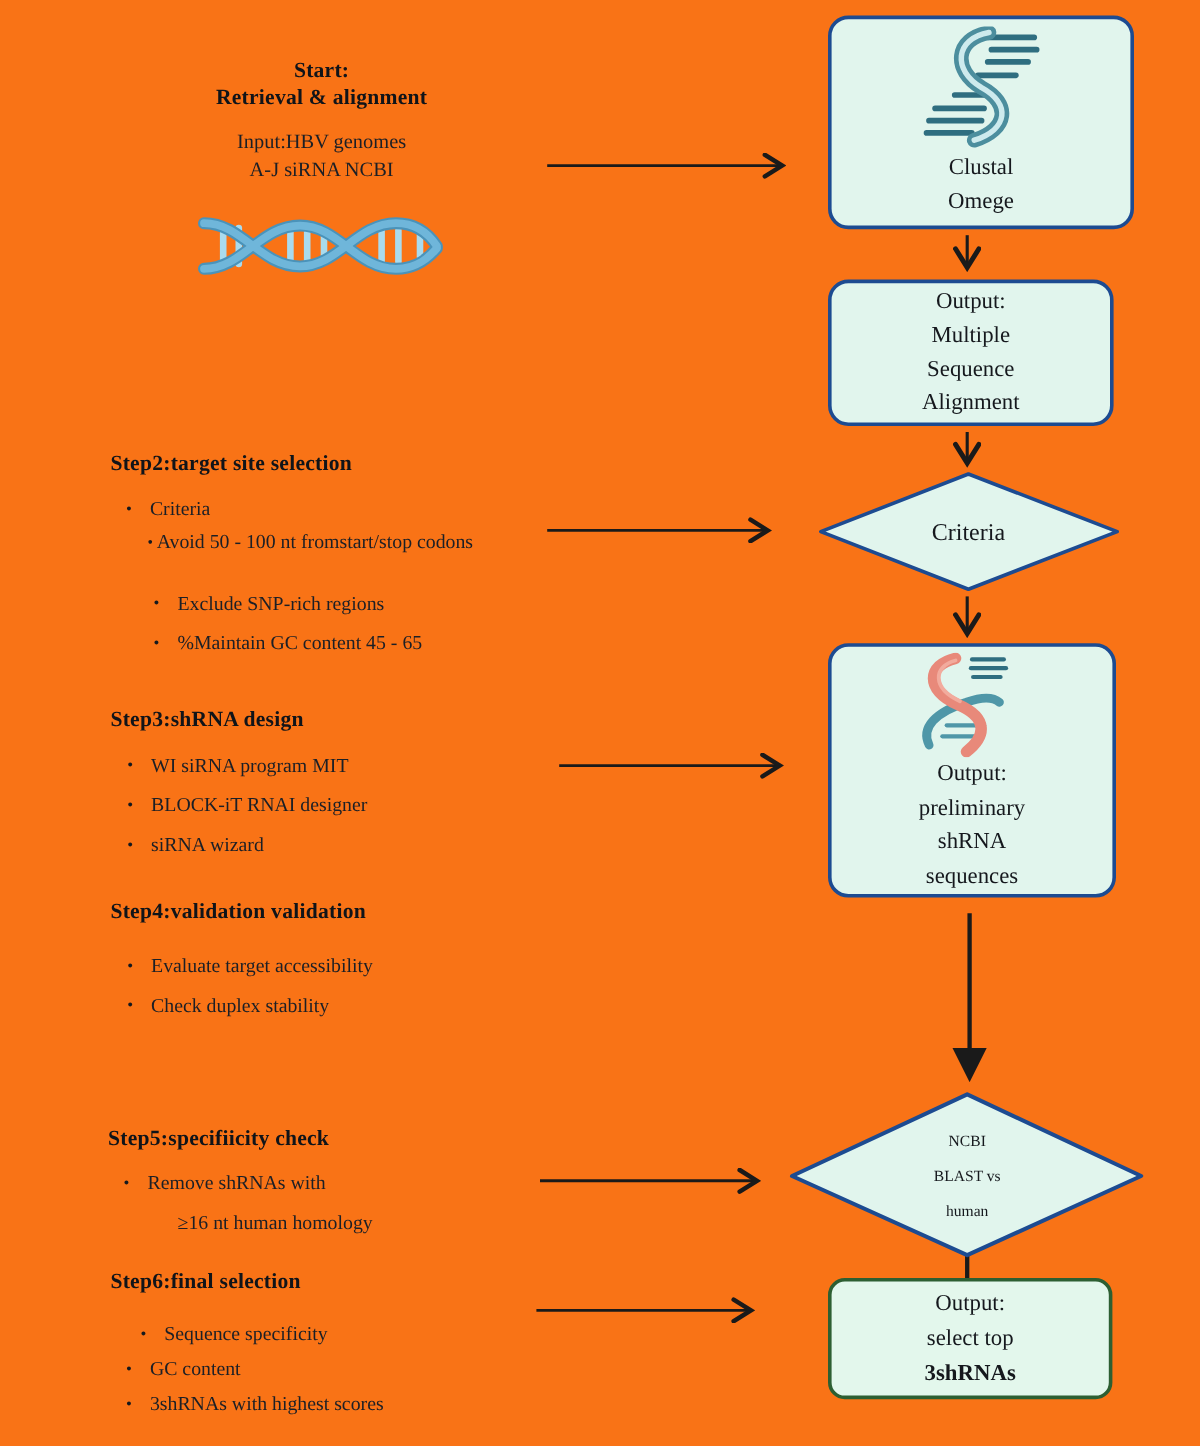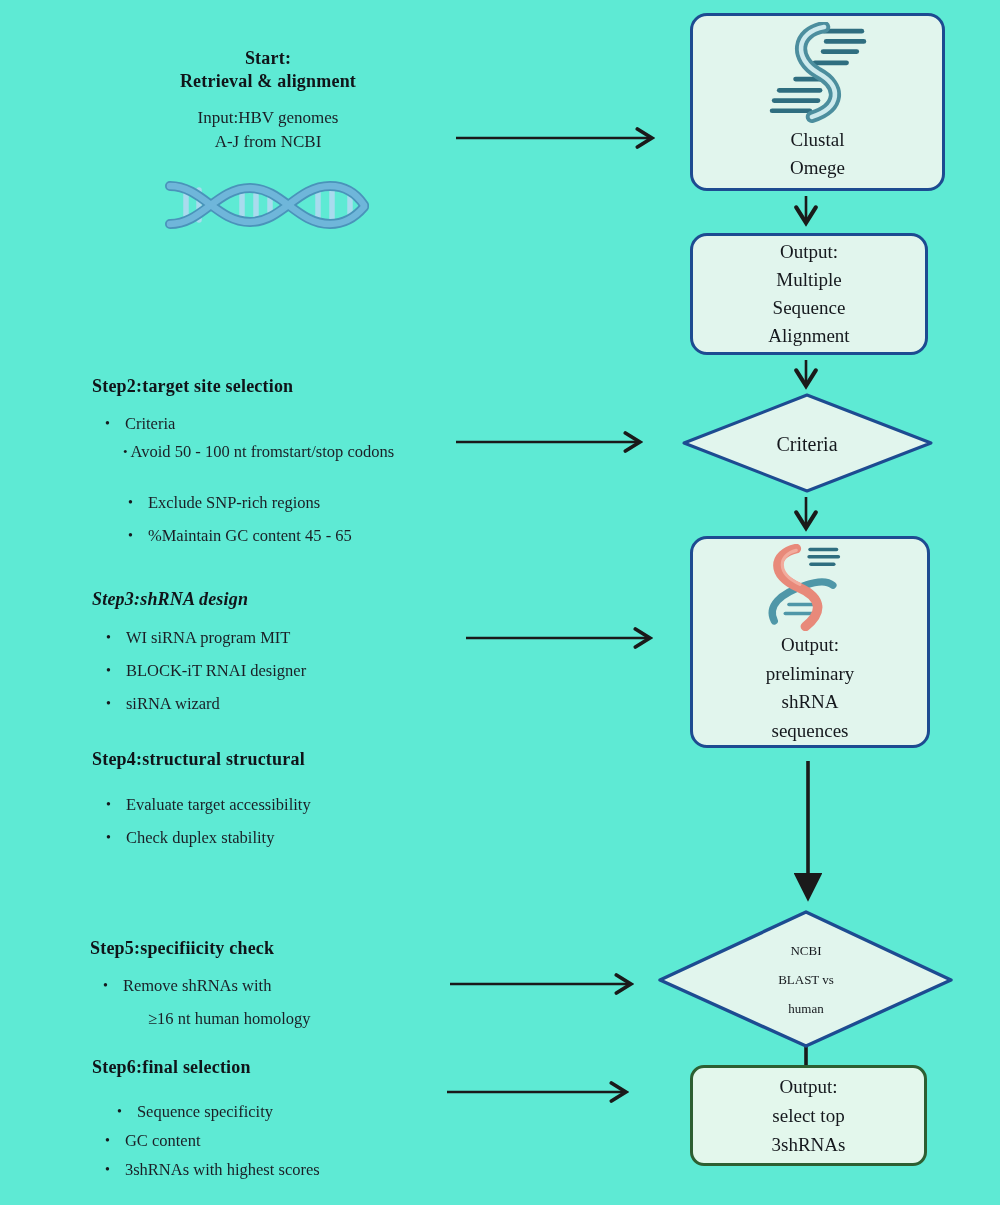--- a/index.html
+++ b/index.html
@@ -1,16 +1,16 @@
 <!DOCTYPE html>
 <html><head>
 <meta charset="utf-8">
 <style>
   html,body{margin:0;padding:0;background:#ffffff;}
-  #page{position:relative;width:1000px;height:1205px;background:#5eead4;overflow:hidden;
+  #page{position:relative;width:1000px;height:1205px;background:#f97316;overflow:hidden;
         font-family:"Liberation Serif", serif;color:#15181d;}
   .abs{position:absolute;}
   .nowrap{white-space:nowrap;}
   .heading{font-weight:bold;font-size:18px;color:#101419;letter-spacing:.2px;}
   .body-row{font-size:16.5px;color:#1b1f26;}
   .blt{display:inline-block;font-size:14px;margin-right:15px;position:relative;top:-1px;color:#15181d;}
   .blt.tight{margin-right:3px;font-size:13px;}
   .center{text-align:center;}
   .flowbox{position:absolute;box-sizing:border-box;background:#e1f5ed;
            border:3px solid #1d4b91;border-radius:17px;display:flex;flex-direction:column;
@@ -48,21 +48,21 @@
     <line x1="806" y1="1044" x2="806" y2="1066" stroke="#1a1a1a" stroke-width="3.6"></line>
 
     <polygon points="807,395 931,443 807,491 684,443" fill="#e1f5ed" stroke="#1d4b91" stroke-width="3" stroke-linejoin="round"></polygon>
     <polygon points="806,912 951,980 806,1046 660,980" fill="#e1f5ed" stroke="#1d4b91" stroke-width="3.4" stroke-linejoin="round"></polygon>
   </svg>
 
   <div class="abs center" style="left:118px;top:48px;width:300px;">
     <div class="heading">Start:</div>
     <div class="heading" style="margin-top:2px;">Retrieval &amp; alignment</div>
     <div class="body-row" style="margin-top:16px;font-size:17px;">Input:HBV genomes</div>
-    <div class="body-row" style="margin-top:4px;font-size:17px;">A-J from NCBI</div>
+    <div class="body-row" style="margin-top:4px;font-size:17px;">A-J siRNA NCBI</div>
   </div>
 
   <svg class="abs" style="left:162px;top:170px;" width="208" height="70" viewBox="0 0 208 70">
     <g stroke="#a9dbee" stroke-width="5.5" stroke-linecap="round">
       <line x1="24" y1="24" x2="24" y2="46"></line>
       <line x1="37" y1="20" x2="37" y2="50"></line>
       <line x1="80" y1="22" x2="80" y2="48"></line>
       <line x1="94" y1="19" x2="94" y2="51"></line>
       <line x1="108" y1="22" x2="108" y2="48"></line>
       <line x1="156" y1="20" x2="156" y2="50"></line>
@@ -86,32 +86,32 @@
   <div class="abs body-row nowrap" style="left:123px;top:442px;">
     <span class="blt tight">•</span><span>Avoid 50 - 100 nt fromstart/stop codons</span>
   </div>
   <div class="abs body-row nowrap" style="left:128px;top:493px;">
     <span class="blt">•</span><span>Exclude SNP-rich regions</span>
   </div>
   <div class="abs body-row nowrap" style="left:128px;top:526px;">
     <span class="blt">•</span><span>%Maintain GC content 45 - 65</span>
   </div>
 
-  <div class="abs heading nowrap" style="left:92px;top:589px;font-style:italic;">Step3:shRNA design</div>
+  <div class="abs heading nowrap" style="left:92px;top:589px;">Step3:shRNA design</div>
   <div class="abs body-row nowrap" style="left:106px;top:628px;">
     <span class="blt">•</span><span>WI siRNA program MIT</span>
   </div>
   <div class="abs body-row nowrap" style="left:106px;top:661px;">
     <span class="blt">•</span><span>BLOCK-iT RNAI designer</span>
   </div>
   <div class="abs body-row nowrap" style="left:106px;top:694px;">
     <span class="blt">•</span><span>siRNA wizard</span>
   </div>
 
-  <div class="abs heading nowrap" style="left:92px;top:749px;">Step4:structural structural</div>
+  <div class="abs heading nowrap" style="left:92px;top:749px;">Step4:validation validation</div>
   <div class="abs body-row nowrap" style="left:106px;top:795px;">
     <span class="blt">•</span><span>Evaluate target accessibility</span>
   </div>
   <div class="abs body-row nowrap" style="left:106px;top:828px;text-align:center;">
     <span class="blt">•</span><span>Check duplex stability</span>
   </div>
 
   <div class="abs heading nowrap" style="left:90px;top:938px;text-align:center;">Step5:specifiicity check</div>
   <div class="abs body-row nowrap" style="left:103px;top:976px;">
     <span class="blt">•</span><span>Remove shRNAs with</span>
@@ -180,16 +180,16 @@
 
   <div class="dlabel" style="left:706px;top:936px;width:200px;">
     <div>NCBI</div>
     <div>BLAST vs</div>
     <div>human</div>
   </div>
 
   <div class="flowbox greenbox" style="left:690px;top:1065px;width:237px;height:101px;justify-content:center;">
     <div class="line" style="line-height:29px;">Output:</div>
     <div class="line" style="line-height:29px;">select top</div>
-    <div class="line" style="line-height:29px;">3shRNAs</div>
+    <div class="line" style="line-height:29px;font-weight:bold;">3shRNAs</div>
   </div>
 
 </div>
 
 </body></html>

